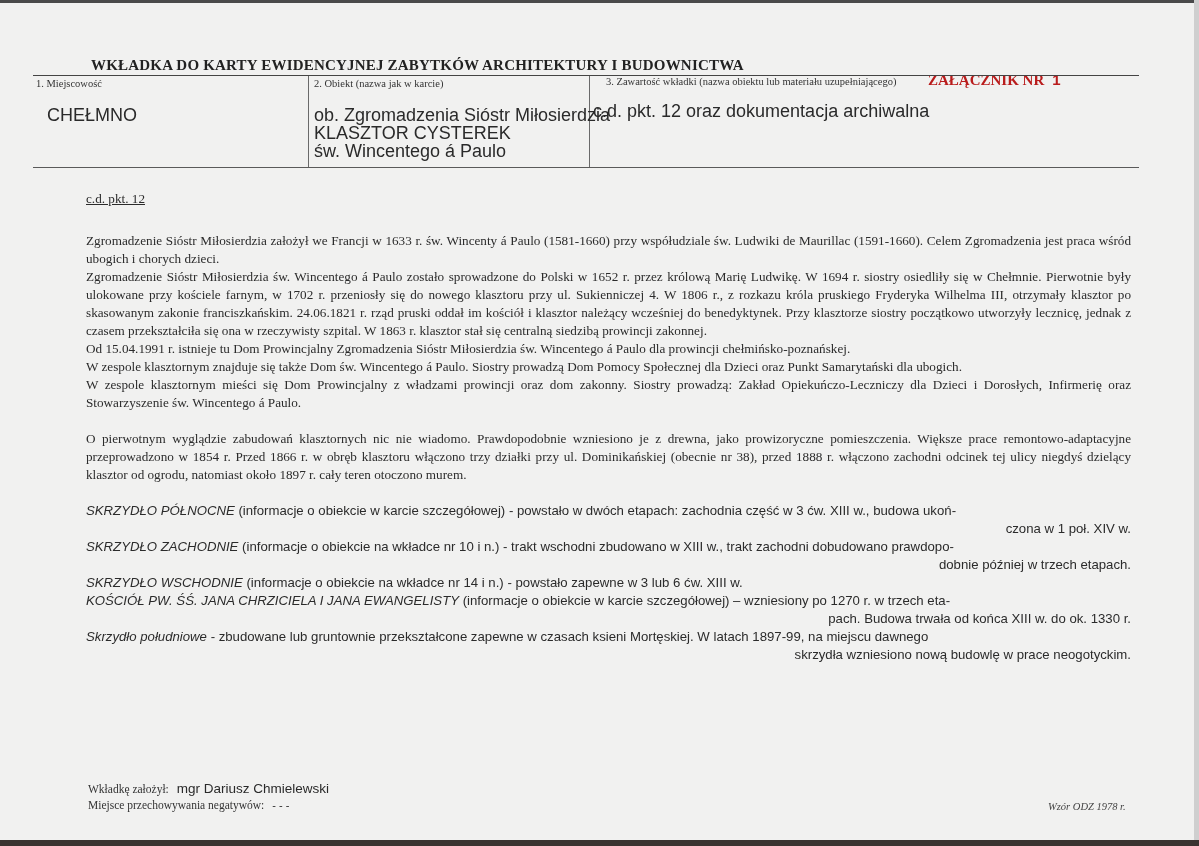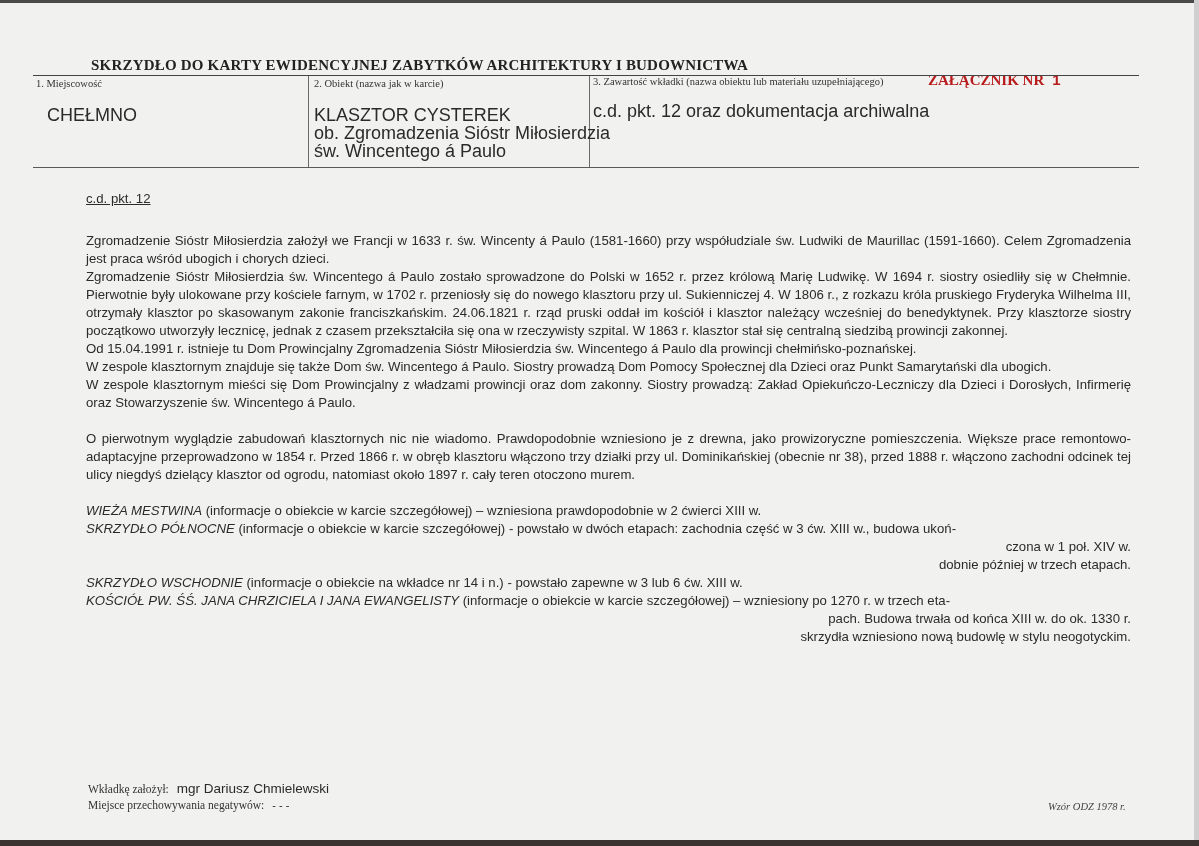--- a/index.html
+++ b/index.html
@@ -22,92 +22,91 @@
     font-family:"Liberation Serif", serif; font-weight:bold; font-size:15px; color:#b91c1c;
   }
   .annex-label .num { font-family:"Liberation Sans", sans-serif; font-size:15px; margin-left:8px; }
   .hline { position:absolute; background:#5a5a5a; height:1px; }
   .vline { position:absolute; background:#6a6a6a; width:1px; }
   .field-label {
     position:absolute; font-family:"Liberation Serif", serif; font-size:10.5px; color:#333; white-space:nowrap;
   }
   .field-value { position:absolute; font-size:18px; line-height:18px; color:#2a2a2a; white-space:nowrap; }
   .content { position:absolute; left:86px; top:190px; width:1045px; font-size:13.2px; line-height:18px; color:#2b2b2b; }
-  .content p { margin:0; text-align:justify; }
+  .content p { margin:0; text-align:justify;font-family:Liberation Serif, serif; }
   .content .section-heading { text-decoration:underline; margin-bottom:18px; }
   .gap { height:18px; }
   .entry { margin:0; }
   .entry .indent { padding-left:176px;text-align:right; }
   .entry .name { font-style:italic; }
   .footer-label { font-family:"Liberation Serif", serif; font-size:11.5px; color:#333; }
   .footer-value { font-size:13.5px; color:#2a2a2a; margin-left:8px; }
   .footer-line { position:absolute; left:88px; white-space:nowrap; }
   .pattern-label { position:absolute; left:1048px; top:801px; font-family:"Liberation Serif", serif; font-size:10.5px; color:#444;font-style:italic; }
 </style>
 </head>
 <body>
 
 <div class="page-edge-top"></div>
 <div class="page-edge-right"></div>
 <div class="page-edge-bottom"></div>
 
-<div class="header-title">SKRZYDŁO DO KARTY EWIDENCYJNEJ ZABYTKÓW ARCHITEKTURY I BUDOWNICTWA</div>
+<div class="header-title">WKŁADKA DO KARTY EWIDENCYJNEJ ZABYTKÓW ARCHITEKTURY I BUDOWNICTWA</div>
 <div class="annex-label">
   <span>ZAŁĄCZNIK NR</span><span class="num">1</span>
 </div>
 
 <div class="hline" style="left:33px; top:75px; width:1106px; background:#444;"></div>
 <div class="hline" style="left:33px; top:167px; width:1106px;"></div>
 <div class="vline" style="left:308px; top:76px; height:91px;"></div>
 <div class="vline" style="left:589px; top:76px; height:91px;"></div>
 
 <div class="field-label" style="left:36px; top:78px;">1.   Miejscowość</div>
 <div class="field-value" style="left:47px; top:106px;">CHEŁMNO</div>
 
 <div class="field-label" style="left:314px; top:78px;">2.   Obiekt (nazwa jak w karcie)</div>
 <div class="field-value" style="left:314px; top:106px;">
+  <div>ob. Zgromadzenia Sióstr Miłosierdzia</div>
   <div>KLASZTOR CYSTEREK</div>
-  <div>ob. Zgromadzenia Sióstr Miłosierdzia</div>
   <div>św. Wincentego á Paulo</div>
 </div>
 
-<div class="field-label" style="left:593px; top:76px;text-align:right;">3. Zawartość wkładki (nazwa obiektu lub materiału uzupełniającego)</div>
+<div class="field-label" style="left:606px; top:76px;text-align:right;">3. Zawartość wkładki (nazwa obiektu lub materiału uzupełniającego)</div>
 <div class="field-value" style="left:593px; top:102px;">c.d. pkt. 12 oraz dokumentacja archiwalna</div>
 
 <div class="content">
   <p class="section-heading">c.d. pkt. 12</p>
   <div style="height:6px;"></div>
   <p>Zgromadzenie Sióstr Miłosierdzia założył we Francji w 1633 r. św. Wincenty á Paulo (1581-1660) przy współudziale św. Ludwiki de Maurillac (1591-1660). Celem Zgromadzenia jest praca wśród ubogich i chorych dzieci.</p>
   <p>Zgromadzenie Sióstr Miłosierdzia św. Wincentego á Paulo zostało sprowadzone do Polski w 1652 r. przez królową Marię Ludwikę. W 1694 r. siostry osiedliły się w Chełmnie. Pierwotnie były ulokowane przy kościele farnym, w 1702 r. przeniosły się do nowego klasztoru przy ul. Sukienniczej 4. W 1806 r., z rozkazu króla pruskiego Fryderyka Wilhelma III, otrzymały klasztor po skasowanym zakonie franciszkańskim. 24.06.1821 r. rząd pruski oddał im kościół i klasztor należący wcześniej do benedyktynek. Przy klasztorze siostry początkowo utworzyły lecznicę, jednak z czasem przekształciła się ona w rzeczywisty szpital. W 1863 r. klasztor stał się centralną siedzibą prowincji zakonnej.</p>
   <p>Od 15.04.1991 r. istnieje tu Dom Prowincjalny Zgromadzenia Sióstr Miłosierdzia św. Wincentego á Paulo dla prowincji chełmińsko-poznańskej.</p>
   <p>W zespole klasztornym znajduje się także Dom św. Wincentego á Paulo. Siostry prowadzą Dom Pomocy Społecznej dla Dzieci oraz Punkt Samarytański dla ubogich.</p>
   <p>W zespole klasztornym mieści się Dom Prowincjalny z władzami prowincji oraz dom zakonny. Siostry prowadzą: Zakład Opiekuńczo-Leczniczy dla Dzieci i Dorosłych, Infirmerię oraz Stowarzyszenie św. Wincentego á Paulo.</p>
   <div class="gap"></div>
   <p>O pierwotnym wyglądzie zabudowań klasztornych nic nie wiadomo. Prawdopodobnie wzniesiono je z drewna, jako prowizoryczne pomieszczenia. Większe prace remontowo-adaptacyjne przeprowadzono w 1854 r. Przed 1866 r. w obręb klasztoru włączono trzy działki przy ul. Dominikańskiej (obecnie nr 38), przed 1888 r. włączono zachodni odcinek tej ulicy niegdyś dzielący klasztor od ogrodu, natomiast około 1897 r. cały teren otoczono murem.</p>
   <div class="gap"></div>
 
   <div class="entry">
-    <div><span class="name">WIEŻA MESTWINA</span><span> (informacje o obiekcie w karcie szczegółowej) – wzniesiona prawdopodobnie w 2 ćwierci XIII w.</span></div>
-  </div>
-  <div class="entry">
     <div><span class="name">SKRZYDŁO PÓŁNOCNE</span><span> (informacje o obiekcie w karcie szczegółowej) - powstało w dwóch etapach: zachodnia część w 3 ćw. XIII w., budowa ukoń-</span></div>
     <div class="indent">czona w 1 poł. XIV w.</div>
   </div>
   <div class="entry">
+    <div><span class="name">SKRZYDŁO ZACHODNIE</span><span> (informacje o obiekcie na wkładce nr 10 i n.) - trakt wschodni zbudowano w XIII w., trakt zachodni dobudowano prawdopo-</span></div>
     <div class="indent">dobnie później w trzech etapach.</div>
   </div>
   <div class="entry">
     <div><span class="name">SKRZYDŁO WSCHODNIE</span><span> (informacje o obiekcie na wkładce nr 14 i n.) - powstało zapewne w 3 lub 6 ćw. XIII w.</span></div>
   </div>
   <div class="entry">
     <div><span class="name">KOŚCIÓŁ PW. ŚŚ. JANA CHRZICIELA I JANA EWANGELISTY</span><span> (informacje o obiekcie w karcie szczegółowej) – wzniesiony po 1270 r. w trzech eta-</span></div>
     <div class="indent">pach. Budowa trwała od końca XIII w. do ok. 1330 r.</div>
   </div>
   <div class="entry">
-    <div class="indent">skrzydła wzniesiono nową budowlę w stylu neogotyckim.</div>
+    <div><span class="name">Skrzydło południowe</span><span> - zbudowane lub gruntownie przekształcone zapewne w czasach ksieni Mortęskiej. W latach 1897-99, na miejscu dawnego</span></div>
+    <div class="indent">skrzydła wzniesiono nową budowlę w prace neogotyckim.</div>
   </div>
 </div>
 
 <div class="footer-line" style="top:779px;">
   <span class="footer-label">Wkładkę założył:</span><span class="footer-value">mgr Dariusz Chmielewski</span>
 </div>
 <div class="footer-line" style="top:795px;">
   <span class="footer-label">Miejsce przechowywania negatywów:</span><span class="footer-value" style="font-size:11px;">- - -</span>
 </div>
 <div class="pattern-label">Wzór ODZ 1978 r.</div>

